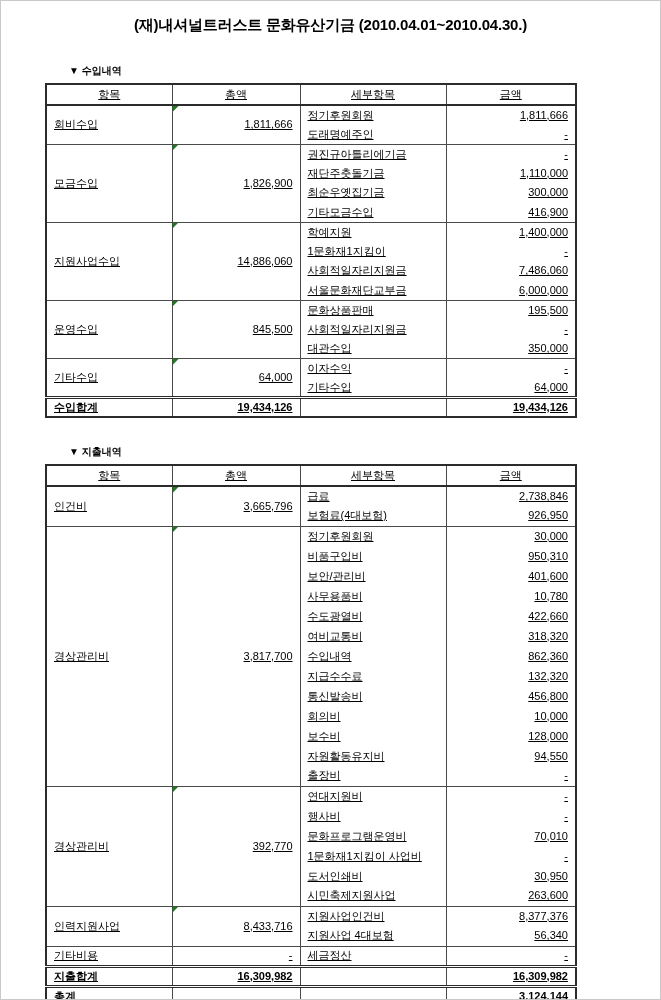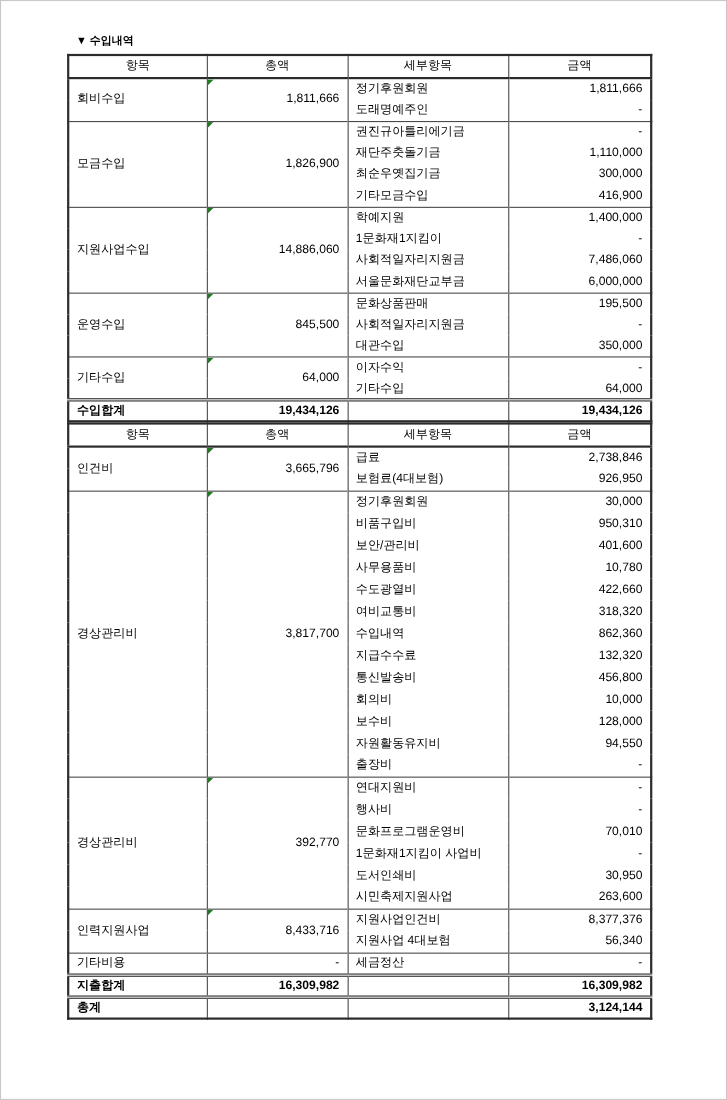--- a/index.html
+++ b/index.html
@@ -22,25 +22,26 @@
     font-weight:bold;
     letter-spacing:-0.2px;
   }
   .section-label {
     margin:27px 0 5px 68px;
     font-size:10px;
     font-weight:bold;
   }
   .section-label.first { margin-top:29px; }
   table.grid {
-    margin-left:60px;
+    margin-left:44px;
     border-collapse:collapse;
     table-layout:fixed;
     width:530px;
     border:2px solid #2b2b2b;
+    text-decoration:underline;
   }
   table.grid col.c0 { width:126px; }
   table.grid col.c1 { width:128px; }
   table.grid col.c2 { width:146px; }
   table.grid col.c3 { width:130px; }
   table.grid th, table.grid td {
     border-left:1px solid #4a4a4a;
     font-size:11px;
     line-height:13px;
     padding:0 7px;
@@ -69,20 +70,21 @@
   tr.total-row td {
     border-top:3px double #2b2b2b;
     font-weight:bold;
   }
 </style>
 </head>
 <body>
 
 <div class="page">
 
+  <h1 class="title">(재)내셔널트러스트 문화유산기금 (2010.04.01~2010.04.30.)</h1>
 
   <div>
     <div class="section-label first">▼ 수입내역</div>
     <table class="grid t-income">
       <colgroup>
           <col class="c0">
           <col class="c1">
           <col class="c2">
           <col class="c3">
         </colgroup>
@@ -169,20 +171,21 @@
             <td>수입합계</td>
             <td class="num">19,434,126</td>
             <td></td>
             <td class="num">19,434,126</td>
           </tr>
         </tbody>
     </table>
   </div>
 
   <div>
+    <div class="section-label">▼ 지출내역</div>
     <table class="grid t-expense">
       <colgroup>
           <col class="c0">
           <col class="c1">
           <col class="c2">
           <col class="c3">
         </colgroup>
       <thead>
           <tr>
             <th>항목</th>

